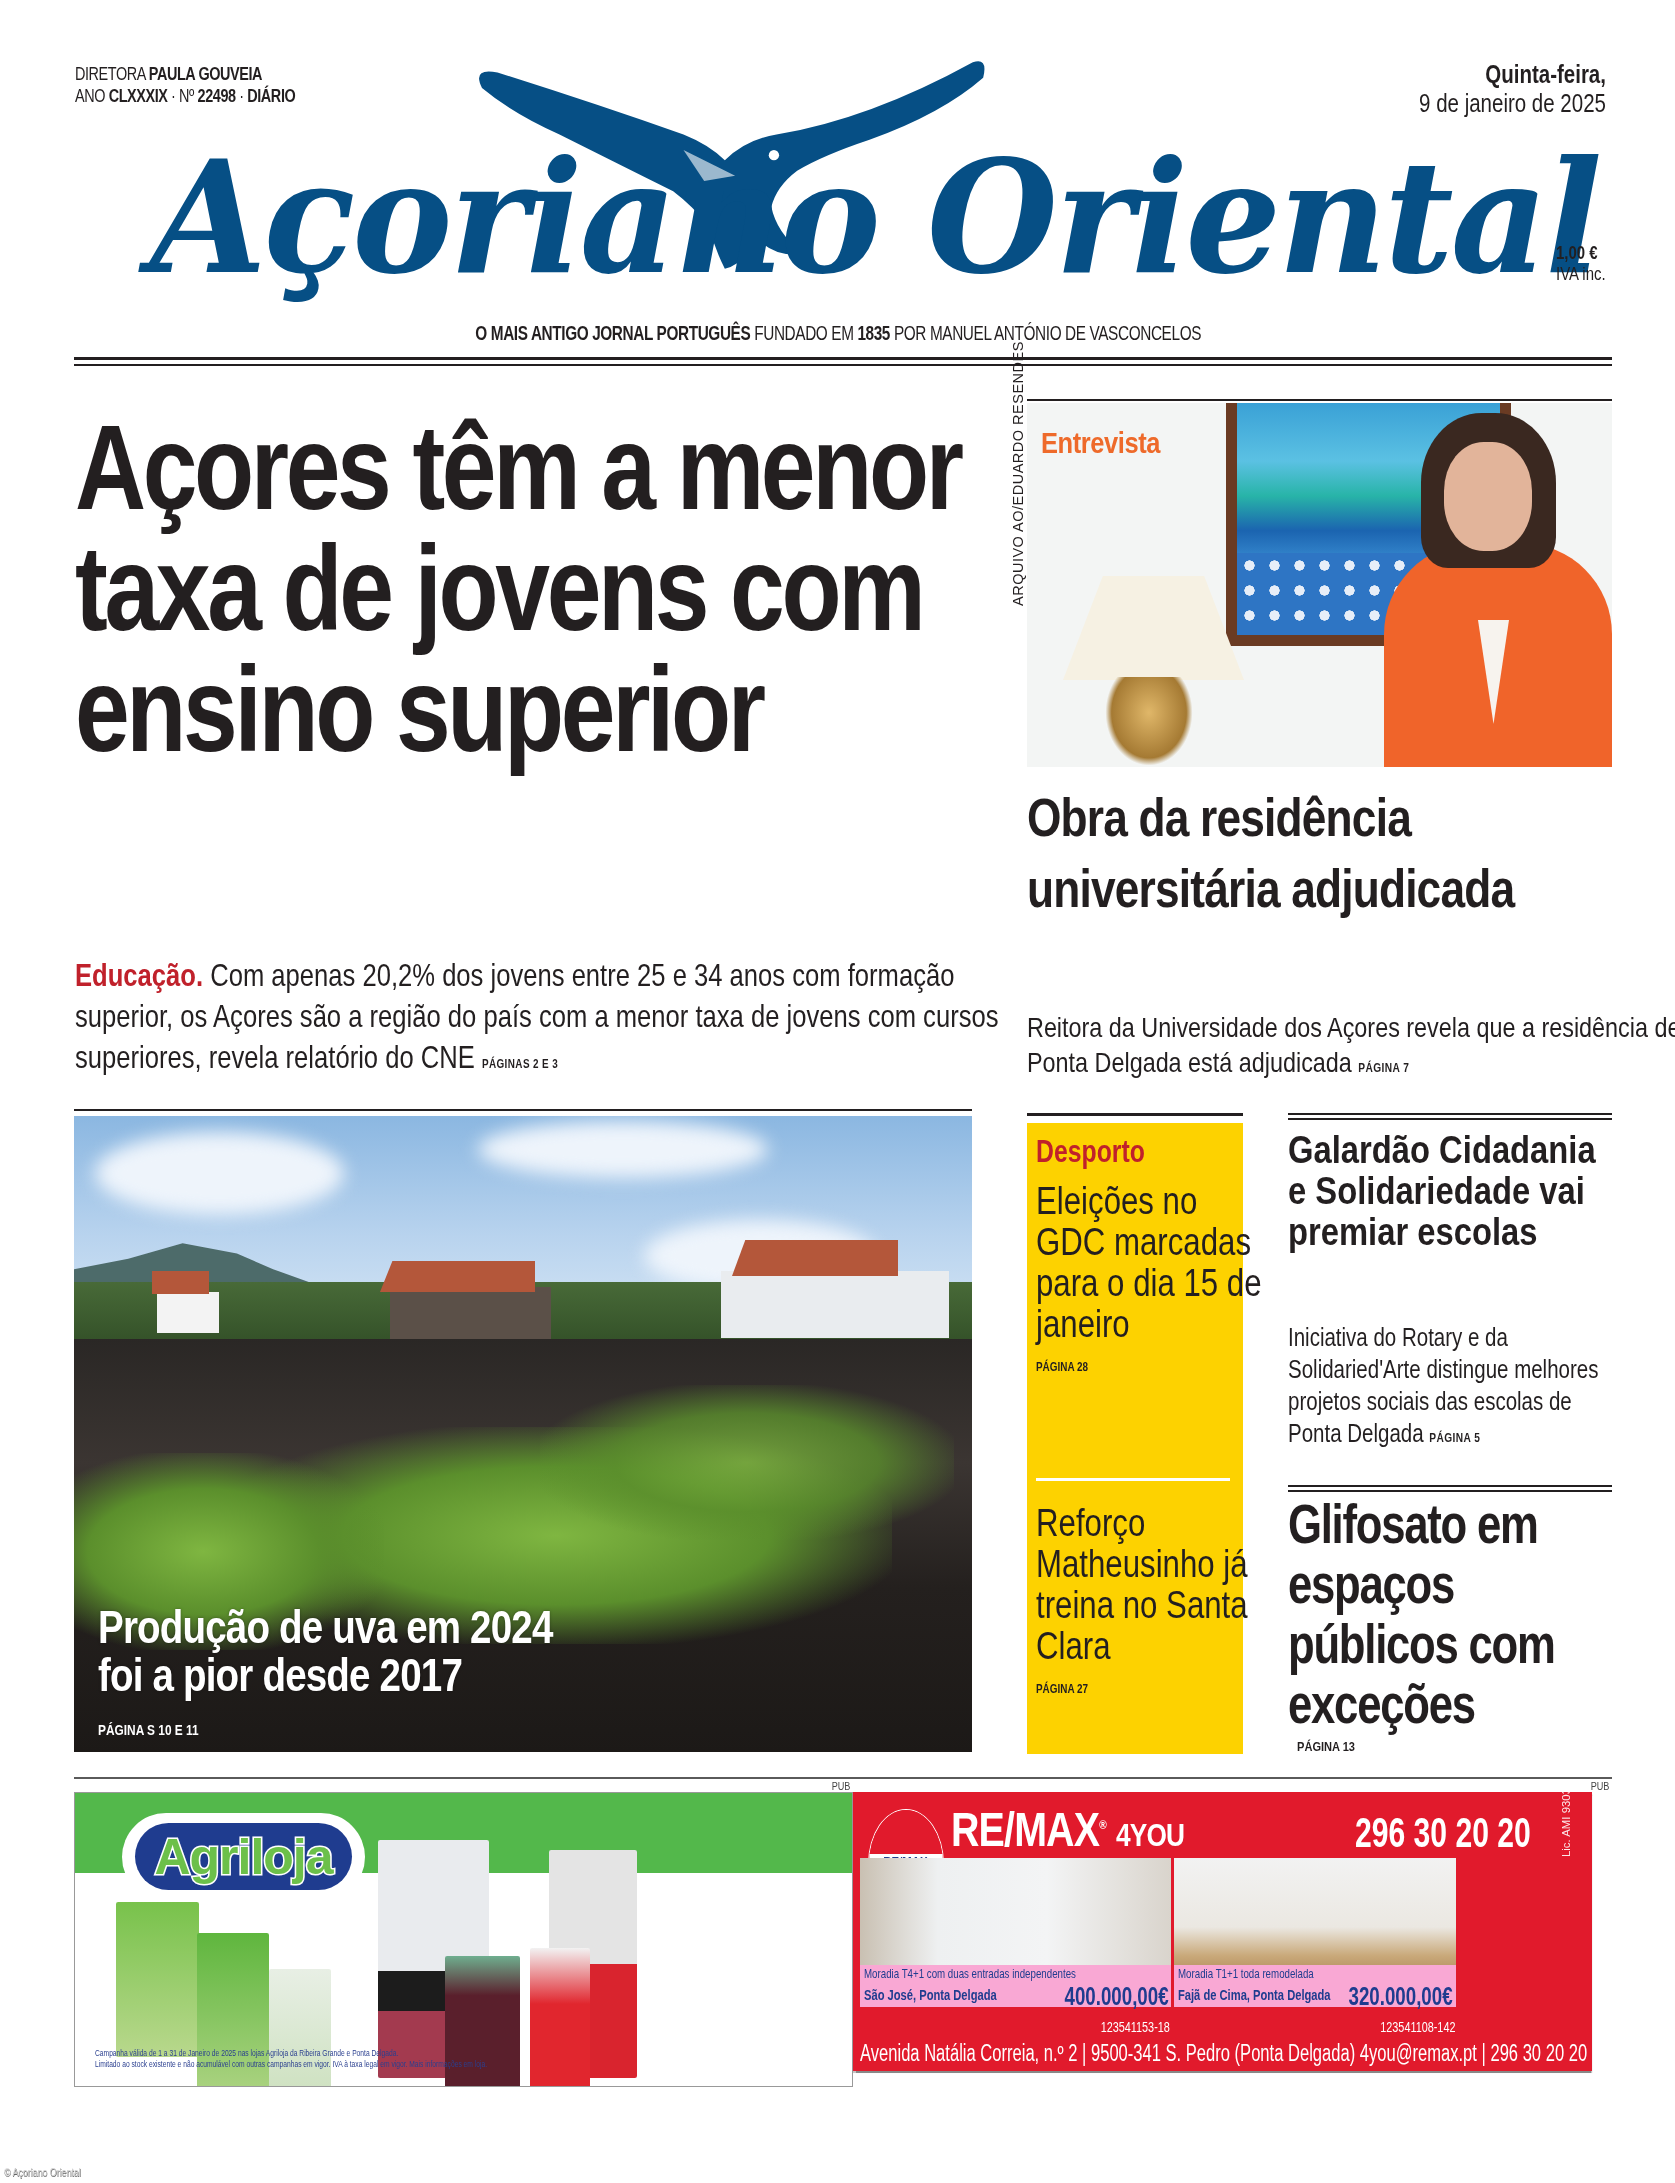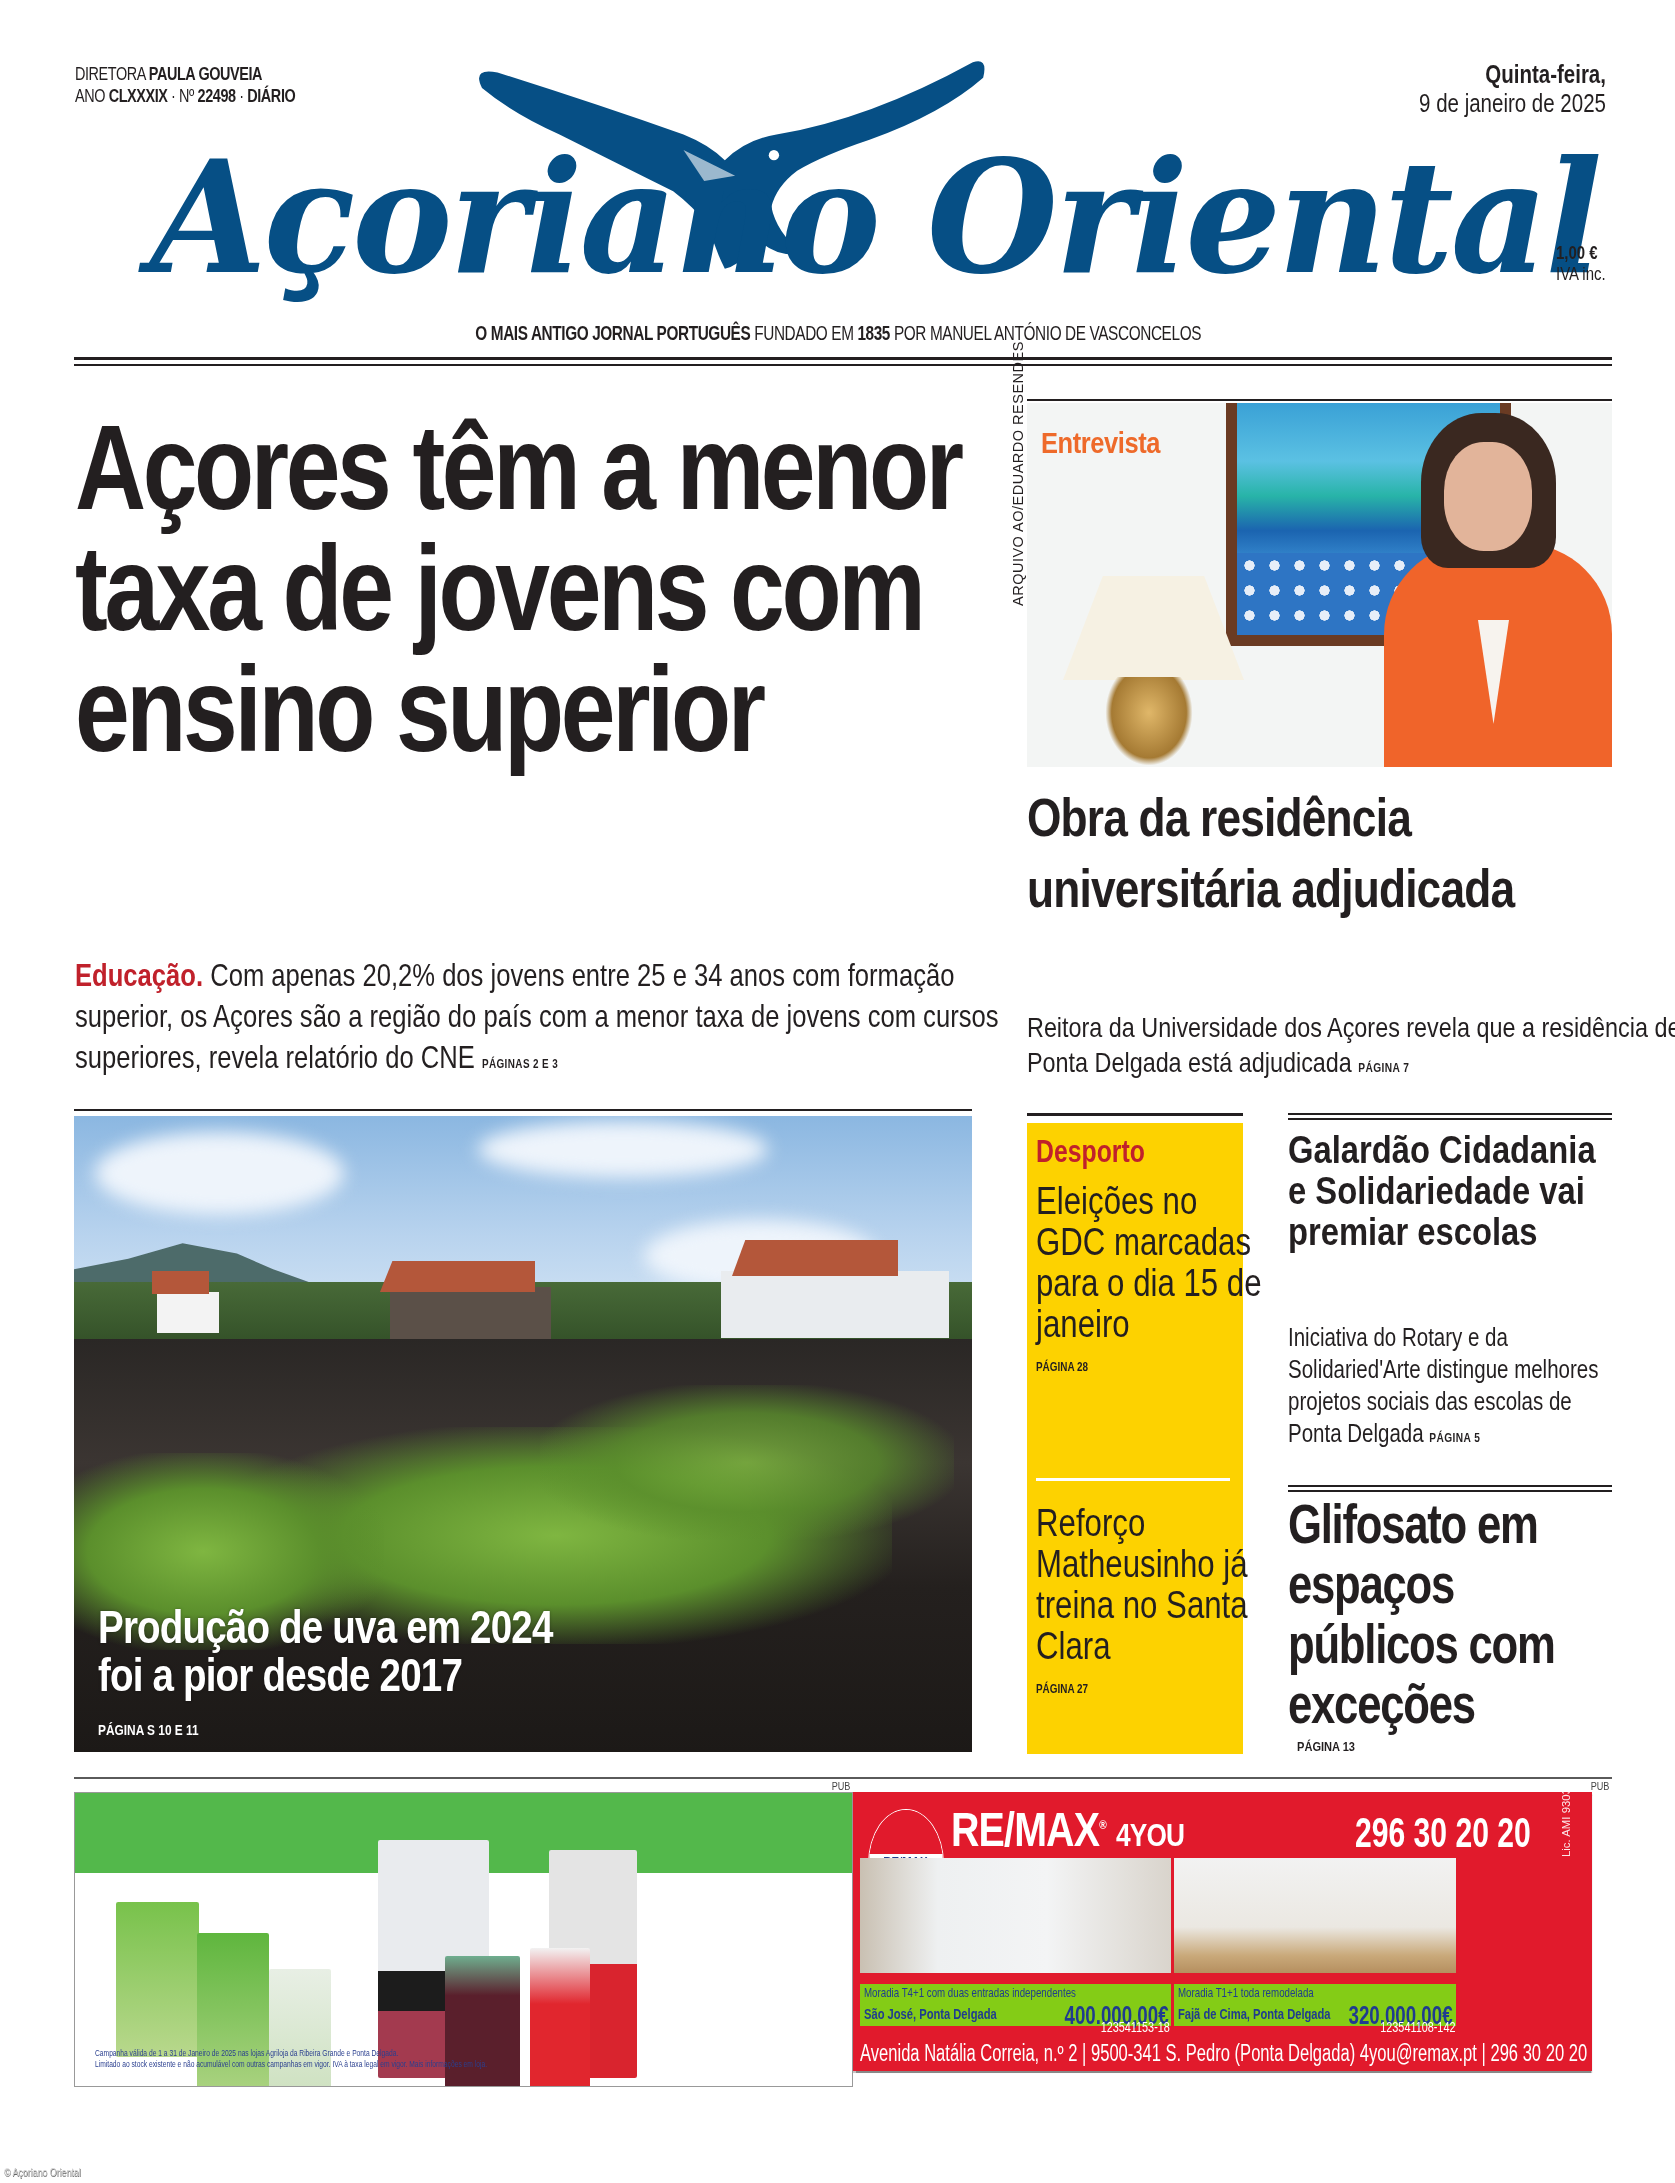--- a/index.html
+++ b/index.html
@@ -80,21 +80,21 @@
   .remax{left:853px;top:1792px;width:739px;height:279px;background:#e11a2c;overflow:hidden;box-shadow:0 1.6px 1px #888;}
   .remax-title{position:absolute;left:98px;top:10.4px;color:#fff;font-weight:900;font-size:48px;letter-spacing:-1px;transform:scaleX(.82);transform-origin:left top;white-space:nowrap;}
   .remax-title small{font-size:32px;}
   .remax-phone{position:absolute;left:502px;top:15.5px;color:#fff;font-weight:900;font-size:43px;transform:scaleX(.7);transform-origin:left top;white-space:nowrap;}
   .remax-lic{position:absolute;left:707px;top:65px;color:#fff;font-size:11.4px;transform:rotate(-90deg);transform-origin:left top;white-space:nowrap;opacity:.9;}
   .balloon{position:absolute;left:14.5px;top:16.6px;width:74px;height:98px;border-radius:50% 50% 46% 46%/55% 55% 45% 45%;overflow:hidden;border:1.6px solid #fff;}
   .balloon-red{height:45%;background:#e11a2c;}
   .balloon-white{height:15%;background:#fff;text-align:center;font-size:11.4px;font-weight:900;color:#1f3c8f;line-height:14.5px;}
   .balloon-blue{height:40%;background:#1f3c8f;}
   .remax-photo{position:absolute;top:66px;height:115px;}
-  .remax-card{position:absolute;top:192px;height:42px;background:#84cc16;}
+  .remax-card{position:absolute;top:173px;height:42px;background:#f9a8d4;}
   .card-desc{position:absolute;left:4.1px;top:1px;font-size:13.5px;color:#1f3c8f;transform:scaleX(.72);transform-origin:left top;white-space:nowrap;}
   .card-loc{position:absolute;left:4.1px;top:21px;font-size:15.5px;color:#1f3c8f;font-weight:700;transform:scaleX(.72);transform-origin:left top;white-space:nowrap;}
   .card-price{position:absolute;right:3.1px;top:15.5px;font-size:26px;color:#1f3c8f;font-weight:900;transform:scaleX(.72);transform-origin:right top;white-space:nowrap;}
   .remax-ref{position:absolute;top:226px;color:#fff;font-size:15.5px;transform:scaleX(.7);transform-origin:right top;white-space:nowrap;}
   .remax-addr{position:absolute;left:7.2px;top:248px;color:#fff;font-size:23px;transform:scaleX(.72);transform-origin:left top;white-space:nowrap;}
   .copyright{left:4.1px;top:2167px;font-size:10.4px;color:#ccc;text-shadow:0.5px 0.5px 0 #666;transform:scaleX(.85);transform-origin:left top;}
 </style>
 </head>
 <body>
 
@@ -211,20 +211,25 @@
 </div>
 <div class="abs glif-head">Glifosato em espaços públicos com exceções</div>
 <div class="abs glif-pg">PÁGINA 13</div>
 
 <div class="abs ad-rule"></div>
 <div class="abs pub" style="right:826px;top:1780px">PUB</div>
 <div class="abs pub" style="right:67px;top:1780px">PUB</div>
 
 <div class="abs agri">
   <div class="agri-top"></div>
+  <div class="agri-logo">
+    <div class="agri-logo-in">
+        <span>Agriloja</span>
+      </div>
+  </div>
   <div class="bag" style="left:41px;top:109px;width:83px;height:155px;background:linear-gradient(180deg,#78c24b,#b9d88d);"></div>
   <div class="bag" style="left:122px;top:140px;width:72px;height:155px;background:linear-gradient(180deg,#5fb63e,#a9d27f);"></div>
   <div class="bag" style="left:194px;top:176px;width:62px;height:119px;background:linear-gradient(180deg,#e8efe5,#cfe2c2);"></div>
   <div class="bag" style="left:303px;top:47px;width:111px;height:238px;background:linear-gradient(180deg,#e9ebee 0%,#e9ebee 55%,#1c1c1c 55%,#1c1c1c 72%,#a33a4f 72%);"></div>
   <div class="bag" style="left:370px;top:163px;width:75px;height:132px;background:linear-gradient(180deg,#6fae8f,#5a1f2c 30%,#5a1f2c);"></div>
   <div class="bag" style="left:474px;top:57px;width:88px;height:228px;background:linear-gradient(180deg,#e4e4e4 0%,#e4e4e4 50%,#d9242e 50%);"></div>
   <div class="bag" style="left:455px;top:155px;width:60px;height:140px;background:linear-gradient(180deg,#f2f2f2,#e1262e 40%);"></div>
   <div class="agri-fine">
     <div>Campanha válida de 1 a 31 de Janeiro de 2025 nas lojas Agriloja da Ribeira Grande e Ponta Delgada.</div>
     <div>Limitado ao stock existente e não acumulável com outras campanhas em vigor. IVA à taxa legal em vigor. Mais informações em loja.</div>

